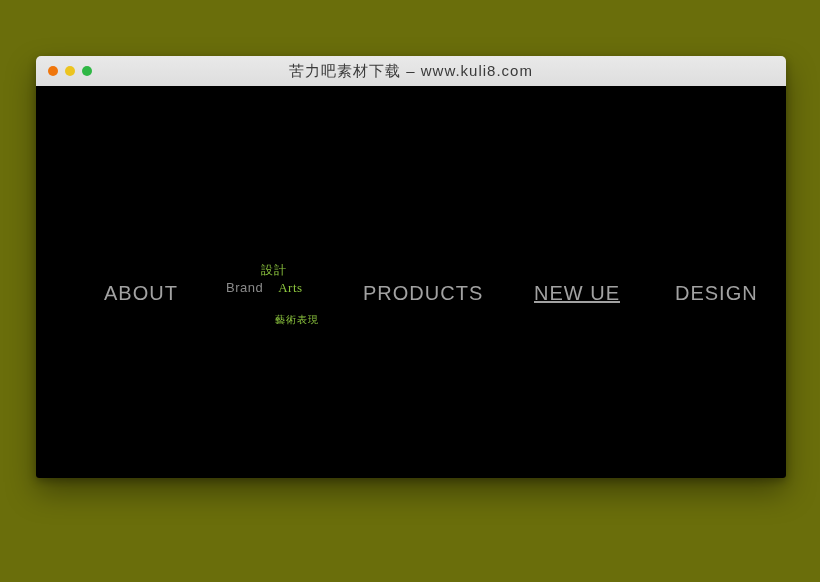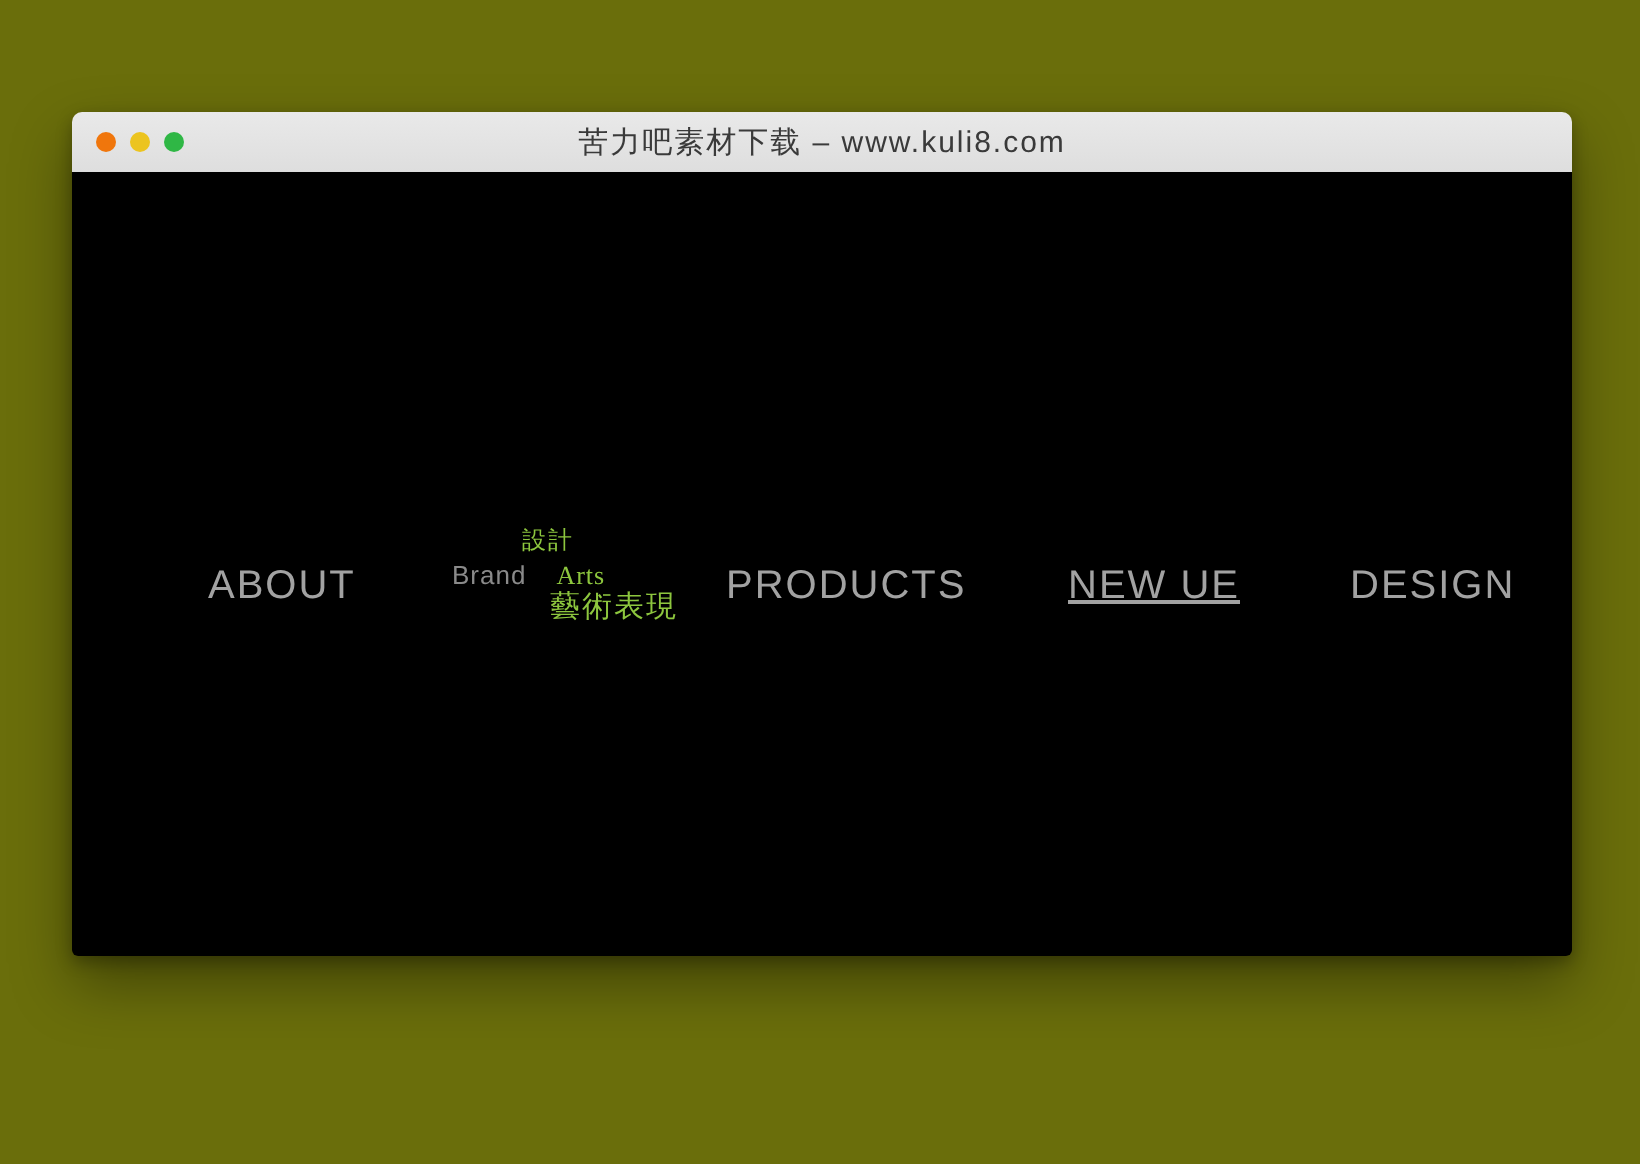--- a/index.html
+++ b/index.html
@@ -108,23 +108,23 @@
     margin-right: 15px;
     cursor: pointer;
   }
   .sub-arts {
     color: var(--accent-green, #8dc63e);
     cursor: pointer;
     font-family: Liberation Serif, serif;
   }
   .design-sub2 {
     color: var(--accent-green, #8dc63e);
-    font-size: 15px;
+    font-size: 10px;
     margin-left: 49px;
-    margin-top: 2px;
+    margin-top: 18px;
     line-height: 14px;
     cursor: pointer;
   }
 </style>
 </head>
 <body>
 
 <div class="window">
   <div class="titlebar">
     <div class="traffic-lights">

